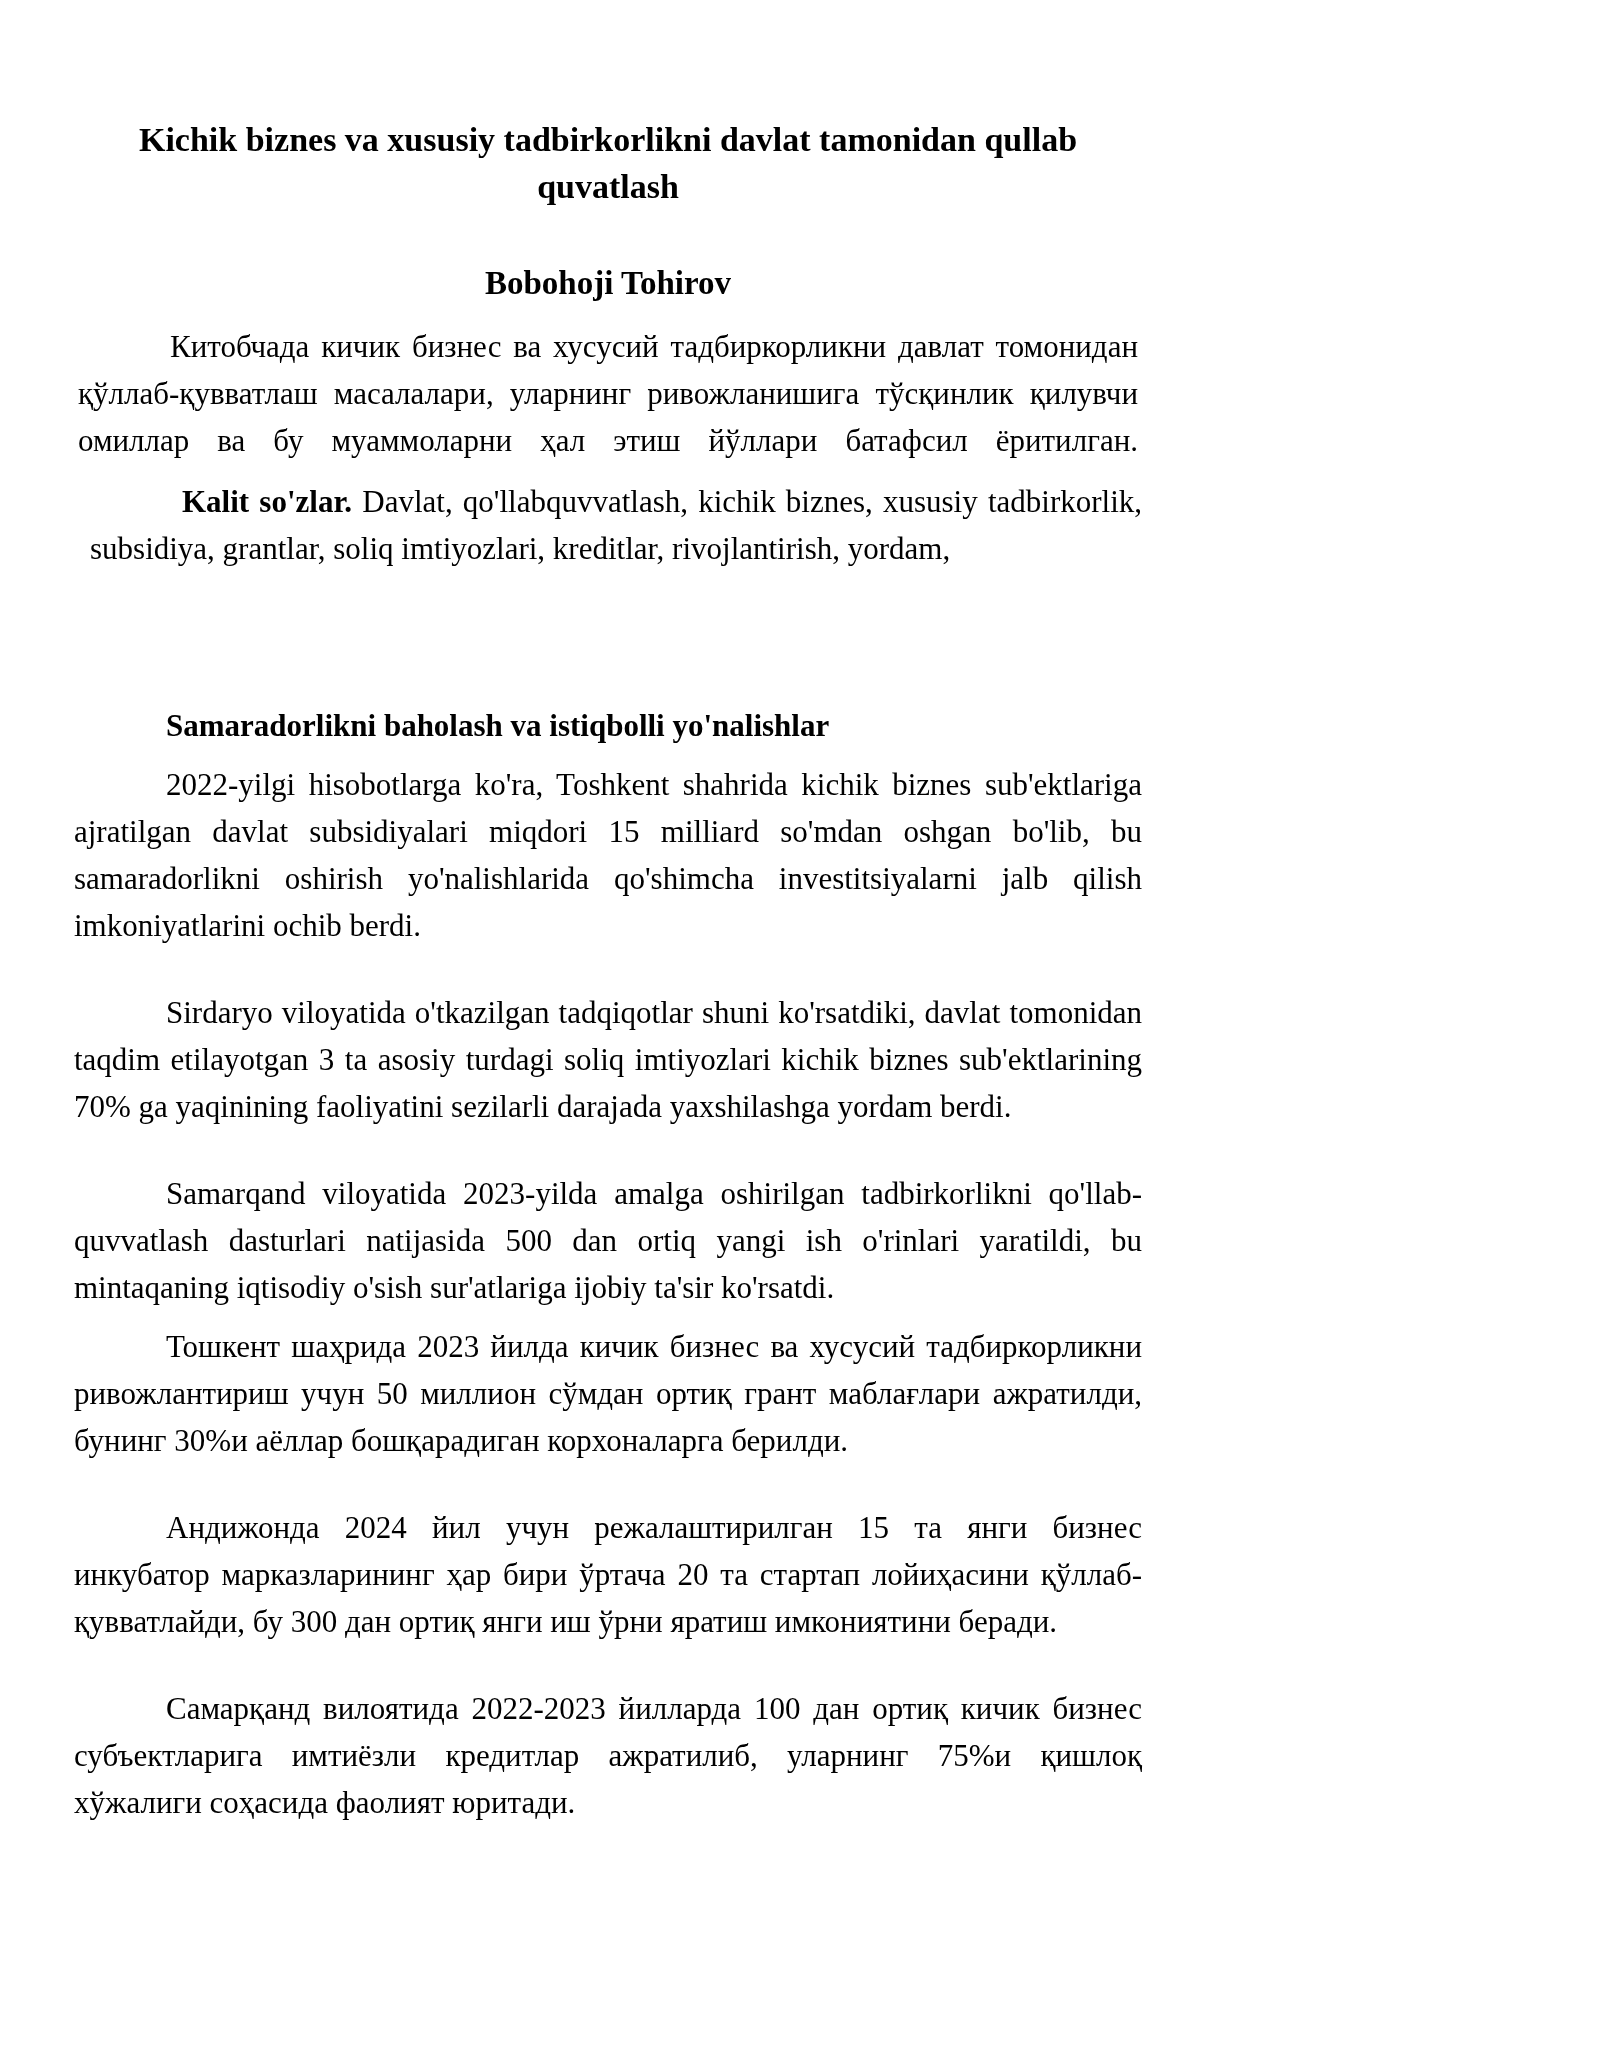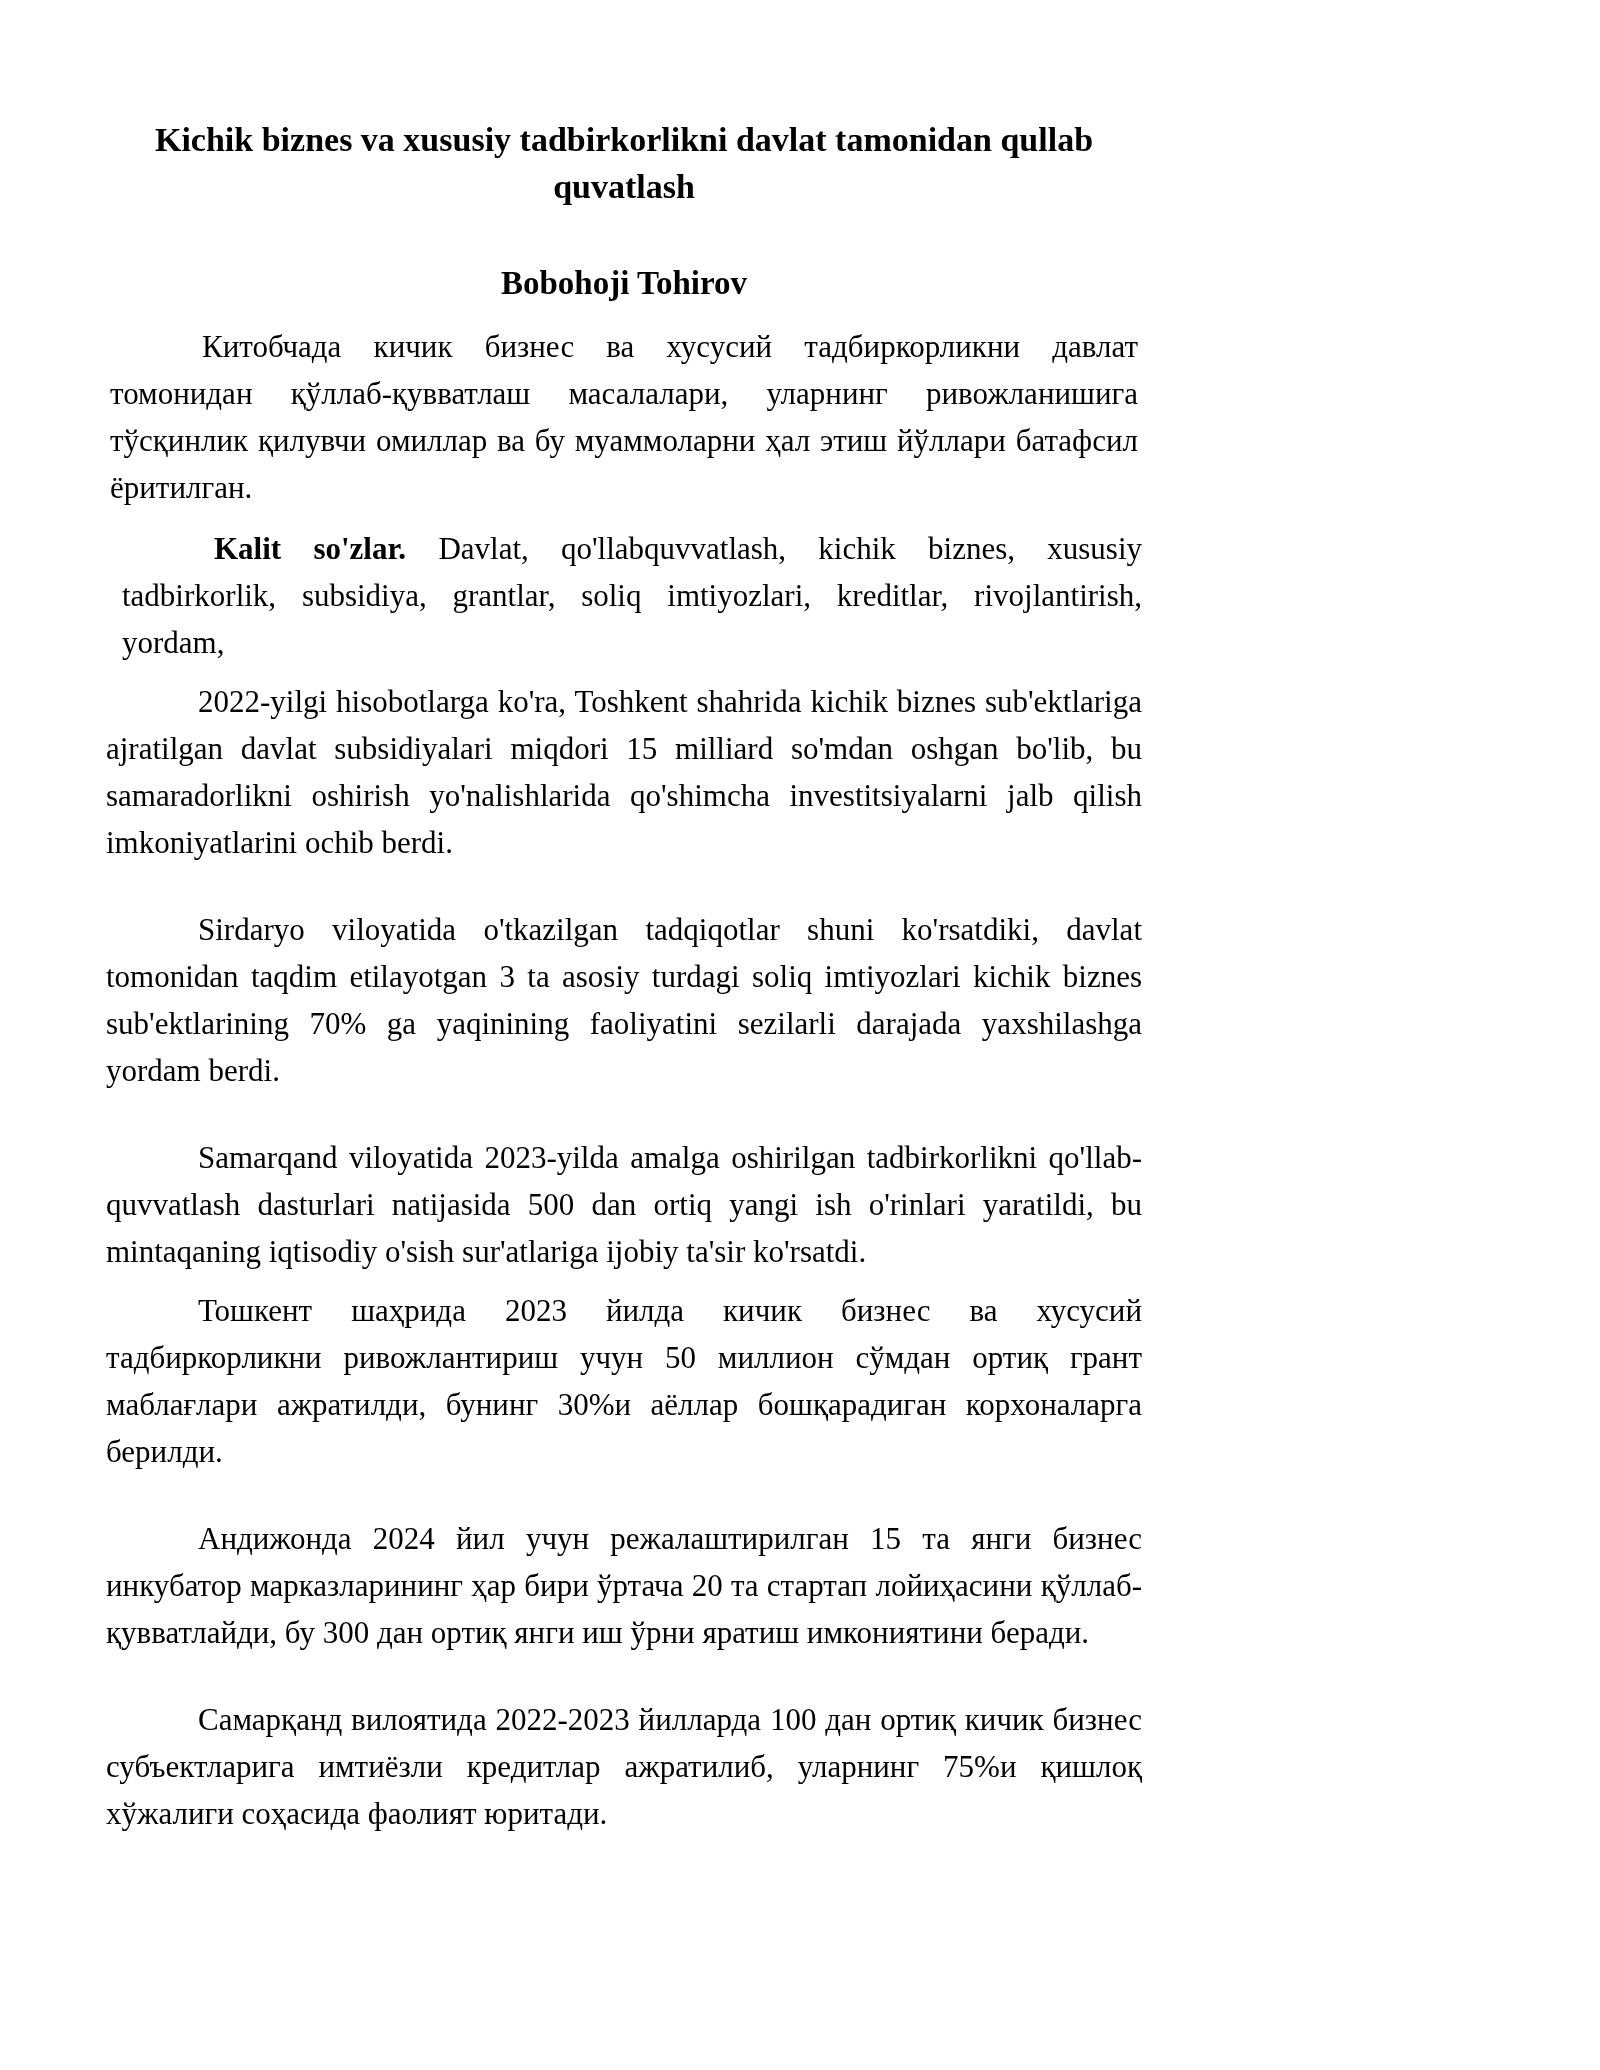--- a/index.html
+++ b/index.html
@@ -10,21 +10,21 @@
   .page {
     position: relative;
     width: 1292px;
     height: 2070px;
     box-sizing: border-box;
     background: #ffffff;
     color: #000000;
     font-family: "Liberation Serif", "DejaVu Serif", serif;
     font-size: 31px;
     line-height: 47px;
-    padding: 116px 150px 0 106px;
+    padding: 116px 150px 0 74px;
     overflow: hidden;
   }
   .doc-title {
     margin: 0;
     text-align: center;
     font-weight: bold;
     font-size: 34px;
     line-height: 47px;
   }
   .doc-author {
@@ -83,20 +83,21 @@
 
   <p class="doc-title">Kichik biznes va xususiy tadbirkorlikni davlat tamonidan qullab quvatlash</p>
 
   <p class="doc-author">Bobohoji Tohirov</p>
 
 
   <p class="annot-para">Китобчада кичик бизнес ва хусусий тадбиркорликни давлат томонидан қўллаб-қувватлаш масалалари, уларнинг ривожланишига тўсқинлик қилувчи омиллар ва бу муаммоларни ҳал этиш йўллари батафсил ёритилган.</p>
 
   <p class="keywords-para"><span class="keywords-label">Kalit so'zlar.</span> <span>Davlat, qo'llabquvvatlash, kichik biznes, xususiy tadbirkorlik, subsidiya, grantlar, soliq imtiyozlari, kreditlar, rivojlantirish, yordam,</span></p>
 
+  <p class="section-heading first">Samaradorlikni baholash va istiqbolli yo'nalishlar</p>
 
   <p class="body-para after-heading">2022-yilgi hisobotlarga ko'ra, Toshkent shahrida kichik biznes sub'ektlariga ajratilgan davlat subsidiyalari miqdori 15 milliard so'mdan oshgan bo'lib, bu samaradorlikni oshirish yo'nalishlarida qo'shimcha investitsiyalarni jalb qilish imkoniyatlarini ochib berdi.</p>
 
   <p class="body-para">Sirdaryo viloyatida o'tkazilgan tadqiqotlar shuni ko'rsatdiki, davlat tomonidan taqdim etilayotgan 3 ta asosiy turdagi soliq imtiyozlari kichik biznes sub'ektlarining 70% ga yaqinining faoliyatini sezilarli darajada yaxshilashga yordam berdi.</p>
 
   <p class="body-para">Samarqand viloyatida 2023-yilda amalga oshirilgan tadbirkorlikni qo'llab-quvvatlash dasturlari natijasida 500 dan ortiq yangi ish o'rinlari yaratildi, bu mintaqaning iqtisodiy o'sish sur'atlariga ijobiy ta'sir ko'rsatdi.</p>
 
 
   <p class="body-para after-heading">Тошкент шаҳрида 2023 йилда кичик бизнес ва хусусий тадбиркорликни ривожлантириш учун 50 миллион сўмдан ортиқ грант маблағлари ажратилди, бунинг 30%и аёллар бошқарадиган корхоналарга берилди.</p>
 

